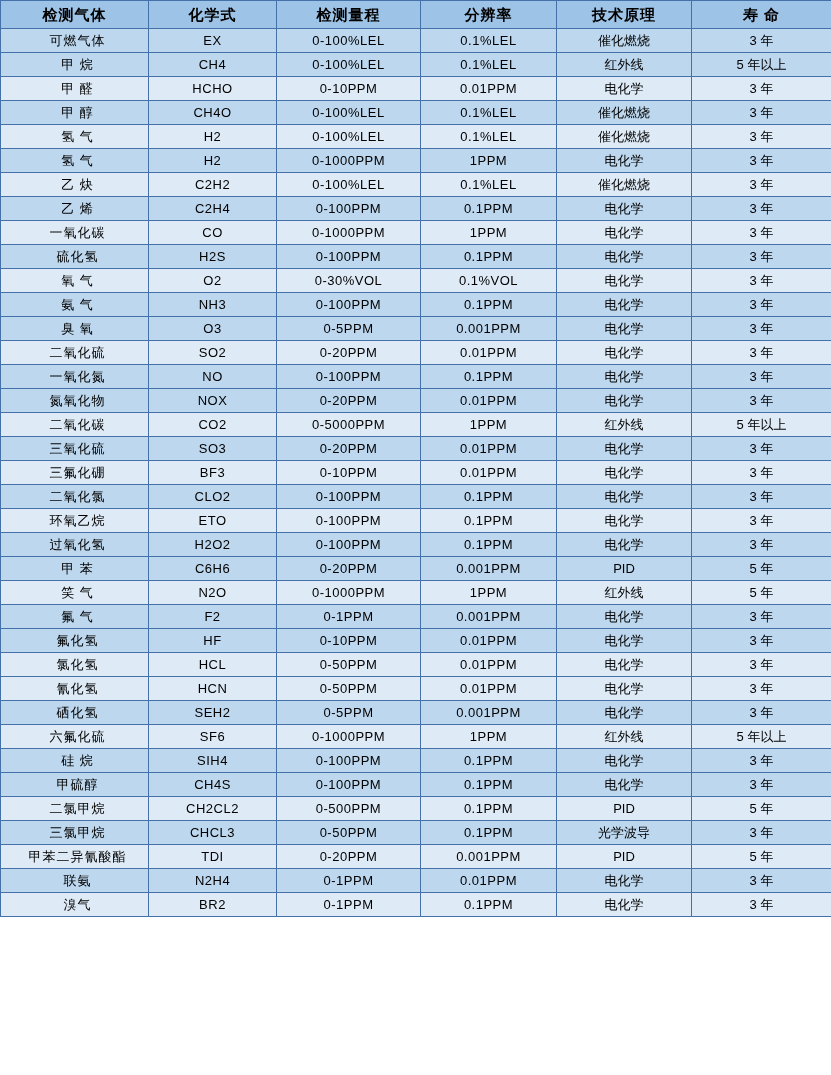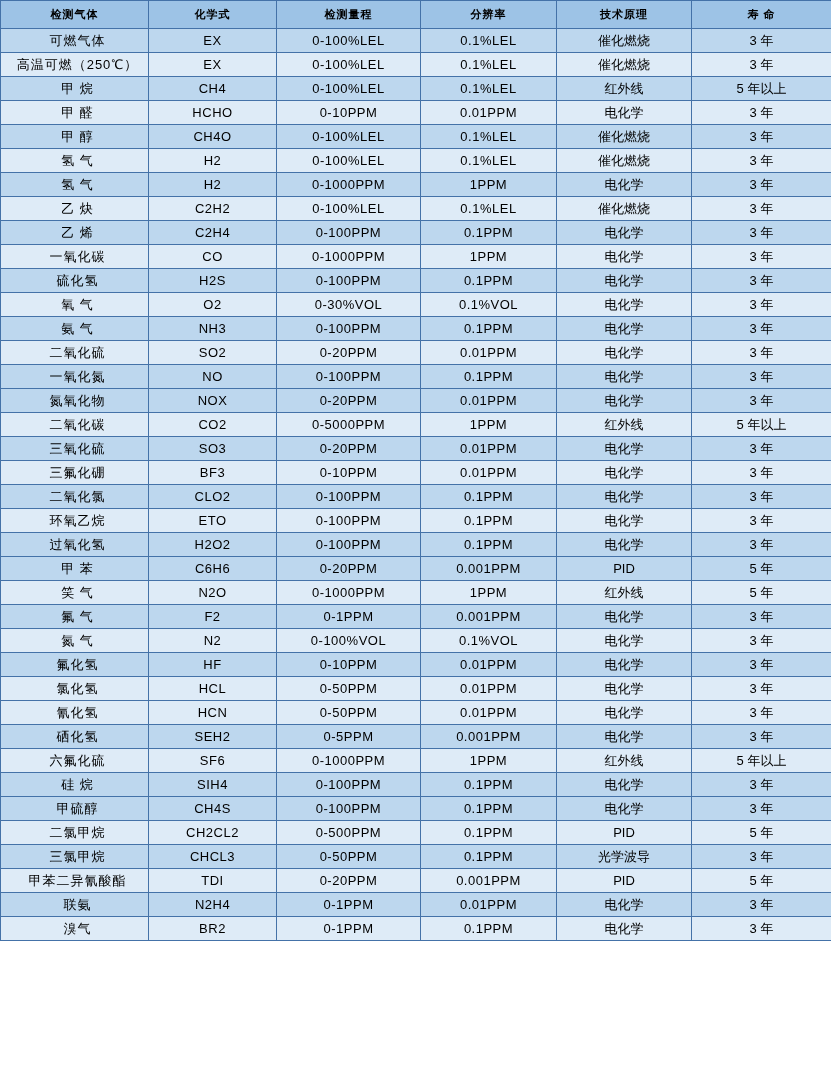--- a/index.html
+++ b/index.html
@@ -31,21 +31,21 @@
     font-size: 13px;
     height: 23px;
     line-height: 15px;
     padding: 0 2px;
     overflow: hidden;
     white-space: nowrap;
   }
   #gas-table thead th {
     background: #9dc3e6;
     font-weight: bold;
-    font-size: 11px;
+    font-size: 15px;
     letter-spacing: 1px;
     height: 27px;
   }
   #gas-table tbody tr td {
     background: #bdd7ee;
   }
   #gas-table tbody tr.alt td {
     background: #deebf7;
   }
   
@@ -82,28 +82,20 @@
   </thead>
   <tbody id="table-body">
       <tr>
         <td class="name">可燃气体</td>
         <td class="mono">EX</td>
         <td class="mono">0-100%LEL</td>
         <td class="mono">0.1%LEL</td>
         <td>催化燃烧</td>
         <td>3 年</td>
       </tr>
-      <tr class="alt">
-        <td class="name">高温可燃（250℃）</td>
-        <td class="mono">EX</td>
-        <td class="mono">0-100%LEL</td>
-        <td class="mono">0.1%LEL</td>
-        <td>催化燃烧</td>
-        <td>3 年</td>
-      </tr>
       <tr>
         <td class="name">甲 烷</td>
         <td class="mono">CH4</td>
         <td class="mono">0-100%LEL</td>
         <td class="mono">0.1%LEL</td>
         <td>红外线</td>
         <td>5 年以上</td>
       </tr>
       <tr class="alt">
         <td class="name">甲 醛</td>
@@ -178,20 +170,28 @@
         <td>3 年</td>
       </tr>
       <tr>
         <td class="name">氨 气</td>
         <td class="mono">NH3</td>
         <td class="mono">0-100PPM</td>
         <td class="mono">0.1PPM</td>
         <td>电化学</td>
         <td>3 年</td>
       </tr>
+      <tr>
+        <td class="name">臭 氧</td>
+        <td class="mono">O3</td>
+        <td class="mono">0-5PPM</td>
+        <td class="mono">0.001PPM</td>
+        <td>电化学</td>
+        <td>3 年</td>
+      </tr>
       <tr class="alt">
         <td class="name">二氧化硫</td>
         <td class="mono">SO2</td>
         <td class="mono">0-20PPM</td>
         <td class="mono">0.01PPM</td>
         <td>电化学</td>
         <td>3 年</td>
       </tr>
       <tr>
         <td class="name">一氧化氮</td>
@@ -271,28 +271,20 @@
         <td class="mono">0-1000PPM</td>
         <td class="mono">1PPM</td>
         <td>红外线</td>
         <td>5 年</td>
       </tr>
       <tr>
         <td class="name">氟 气</td>
         <td class="mono">F2</td>
         <td class="mono">0-1PPM</td>
         <td class="mono">0.001PPM</td>
-        <td>电化学</td>
-        <td>3 年</td>
-      </tr>
-      <tr class="alt">
-        <td class="name">氮 气</td>
-        <td class="mono">N2</td>
-        <td class="mono">0-100%VOL</td>
-        <td class="mono">0.1%VOL</td>
         <td>电化学</td>
         <td>3 年</td>
       </tr>
       <tr>
         <td class="name">氟化氢</td>
         <td class="mono">HF</td>
         <td class="mono">0-10PPM</td>
         <td class="mono">0.01PPM</td>
         <td>电化学</td>
         <td>3 年</td>

